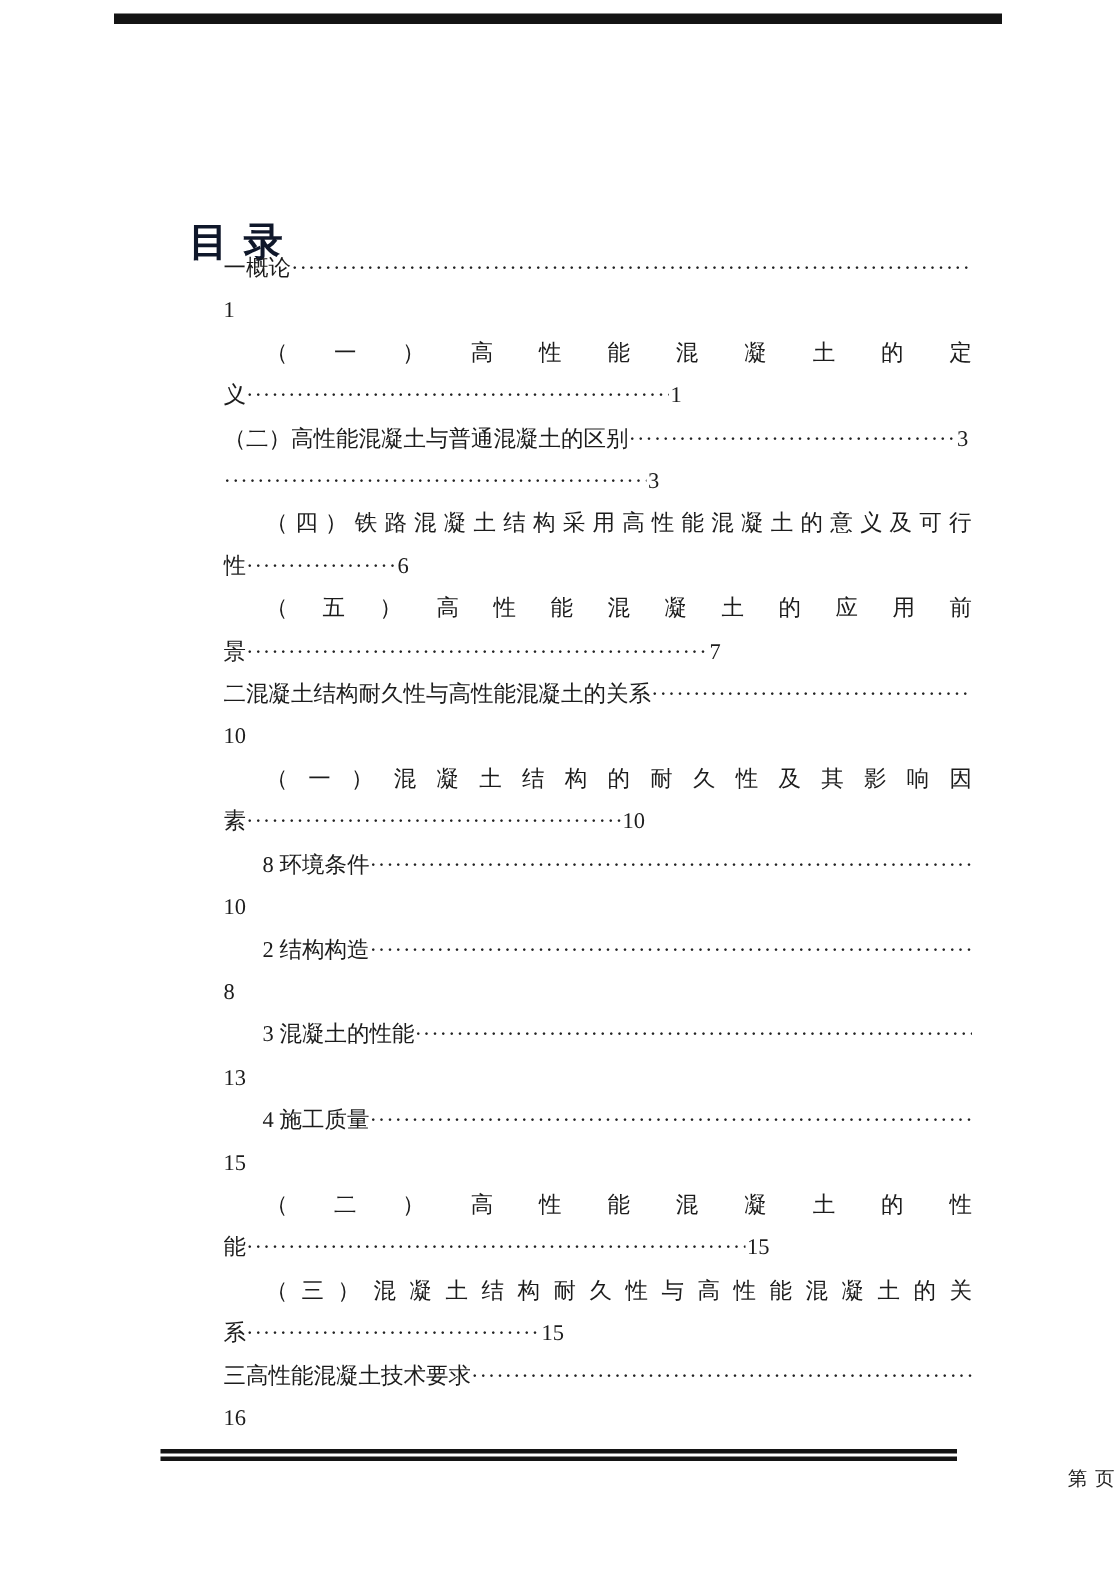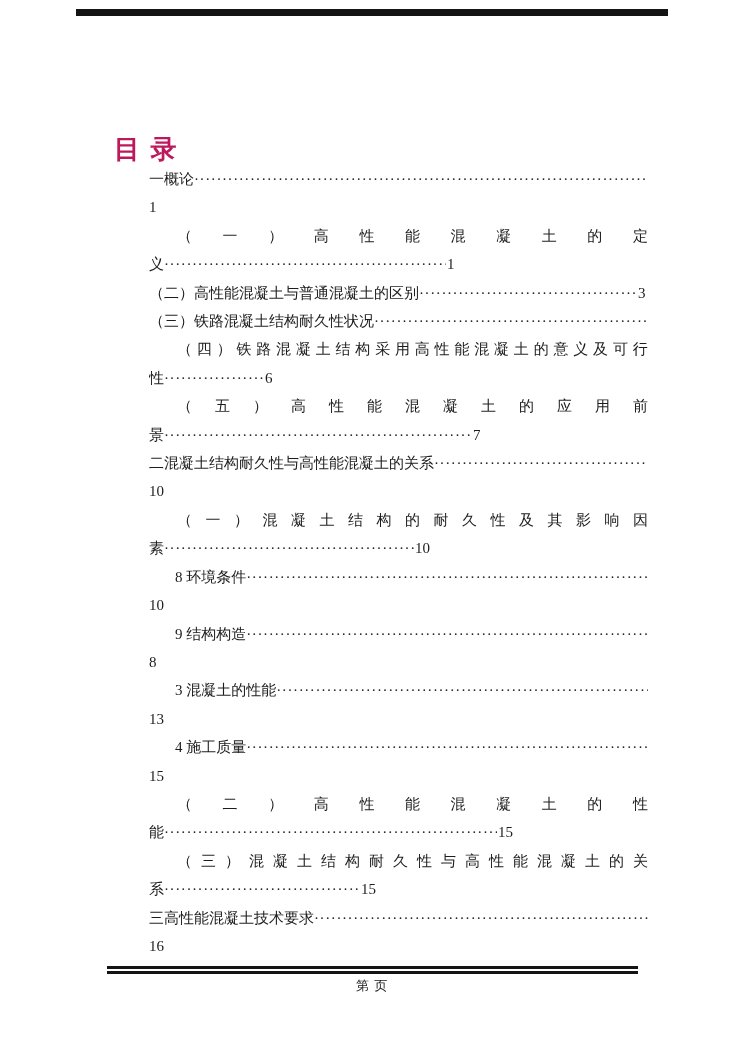--- a/index.html
+++ b/index.html
@@ -5,22 +5,22 @@
   html,body{margin:0;padding:0;background:#ffffff;}
   #page{
     position:relative;width:744px;height:1052px;background:#ffffff;
     font-family:"Liberation Serif","DejaVu Serif",serif;color:#1c1c1c;
     overflow:hidden;
   }
   #header-rule{
     position:absolute;left:76px;top:9px;width:592px;height:7px;background:#141414;
   }
   #doc-title{
-    position:absolute;left:110px;top:128px;margin:4px;
-    font-size:26px;font-weight:bold;letter-spacing:2px;color:#be185d;
+    position:absolute;left:110px;top:128px;margin:16px;
+    font-size:26px;font-weight:bold;letter-spacing:2px;color:#0f172a;
   }
   #toc{
     position:absolute;left:101px;top:165px;width:547px;
     font-size:15px;line-height:28.42px;
   }
   .toc-line{
     height:28.42px;display:flex;align-items:baseline;
     white-space:nowrap;overflow:hidden;margin-left:48px;
   }
   .toc-text{flex:0 0 auto;}
@@ -36,21 +36,21 @@
   .toc-line.ind1 .toc-text{margin-left:26px;}
   .toc-line.ind2 .spread-box,.toc-line.ind2 .toc-text{margin-left:28px;}
   .toc-line.ind2 .spread-box{width:481px;}
   #footer-rule-top{
     position:absolute;left:107px;top:966px;width:531px;height:3px;background:#141414;
   }
   #footer-rule-bottom{
     position:absolute;left:107px;top:971px;width:531px;height:3px;background:#141414;
   }
   #footer-label{
-    position:absolute;left:0;top:977px;width:744px;text-align:center;
+    position:absolute;left:0;top:977px;width:744px;text-align:right;
     font-size:13px;color:#222;letter-spacing:1px;
   }
 </style>
 </head>
 <body>
 
 <div id="page">
   <div id="header-rule"></div>
   <h1 id="doc-title">目 录</h1>
   <div id="toc">
@@ -80,21 +80,20 @@
         <span class="toc-text">义</span>
         <span class="leader" style="width: 282px;">······································································································································································</span>
         <span class="pagenum">1</span>
       </div>
       <div class="toc-line ind0">
         <span class="toc-text">（二）高性能混凝土与普通混凝土的区别</span>
         <span class="leader" style="width: 218px;">······································································································································································</span>
         <span class="pagenum">3</span>
       </div>
       <div class="toc-line ind0">
-        <span class="toc-text">（三）铁路混凝土结构耐久性状况</span>
         <span class="leader" style="width: 282px;">······································································································································································</span>
         <span class="pagenum">3</span>
       </div>
       <div class="toc-line ind2 spread">
         <span class="spread-box">
           <span>（</span>
           <span>四</span>
           <span>）</span>
           <span>铁</span>
           <span>路</span>
@@ -180,21 +179,21 @@
         <span class="pagenum">10</span>
       </div>
       <div class="toc-line ind1">
         <span class="toc-text">8 环境条件</span>
         <span class="leader full">······································································································································································</span>
       </div>
       <div class="toc-line ind0">
         <span class="toc-text">10</span>
       </div>
       <div class="toc-line ind1">
-        <span class="toc-text">9 结构构造</span>
+        <span class="toc-text">2 结构构造</span>
         <span class="leader full">······································································································································································</span>
       </div>
       <div class="toc-line ind0">
         <span class="toc-text">8</span>
       </div>
       <div class="toc-line ind1">
         <span class="toc-text">3 混凝土的性能</span>
         <span class="leader full">······································································································································································</span>
       </div>
       <div class="toc-line ind0">

